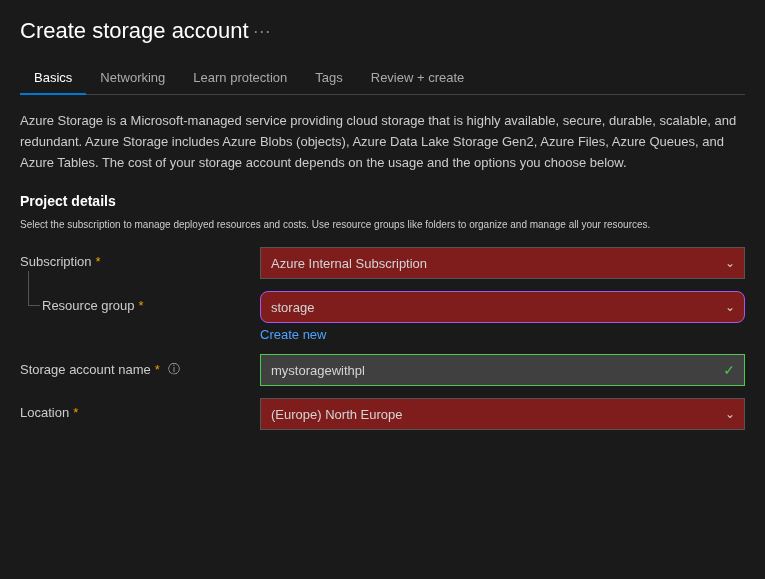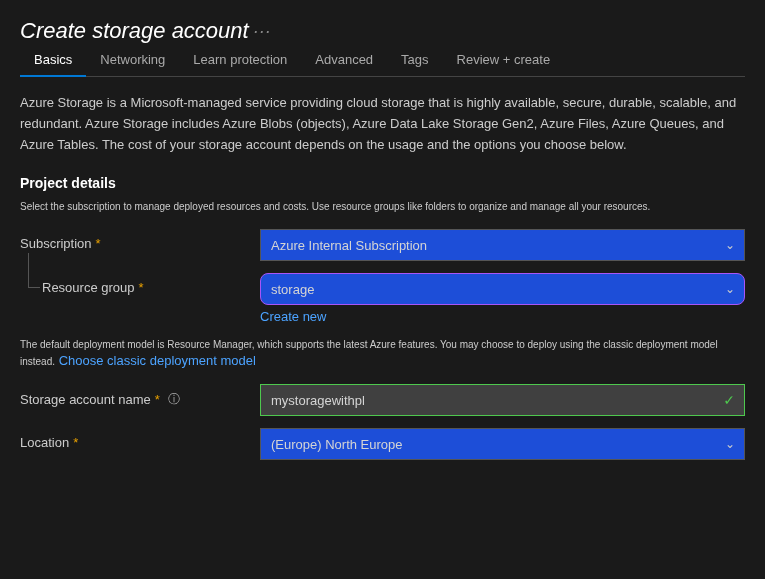--- a/index.html
+++ b/index.html
@@ -12,21 +12,21 @@
       min-height: 579px;
       overflow-x: hidden;
     }
     .page-container {
       padding: 18px 20px 20px 20px;
     }
     .title-row {
       display: flex;
       align-items: center;
       gap: 4px;
-      font-style: italic;
+      margin-bottom: 18px;
     }
     .page-title {
       font-size: 22px;
       font-weight: 400;
       color: #ffffff;
     }
     .ellipsis-icon {
       color: #888;
       font-size: 18px;
       cursor: pointer;
@@ -124,21 +124,21 @@
       content: '';
       position: absolute;
       left: 8px;
       top: 14px;
       width: 12px;
       height: 1px;
       background: #555;
     }
     .dropdown {
       width: 100%;
-      background: #1d4ed8;
+      background: #7f1d1d;
       border: 1px solid #555;
       color: #d4d4d4;
       padding: 6px 32px 6px 10px;
       font-size: 13px;
       cursor: pointer;
       appearance: none;
       -webkit-appearance: none;
       position: relative;
       height: 32px;
     }
@@ -226,23 +226,20 @@
     <div class="tab active">
       <span>Basics</span>
     </div>
     <div class="tab">
       <span>Networking</span>
     </div>
     <div class="tab">
       <span>Learn protection</span>
     </div>
     <div class="tab">
-      <span>Advanced</span>
-    </div>
-    <div class="tab">
       <span>Tags</span>
     </div>
     <div class="tab">
       <span>Review + create</span>
     </div>
   </div>
 
   
   <p class="description-text">Azure Storage is a Microsoft-managed service providing cloud storage that is highly available, secure, durable, scalable, and redundant. Azure Storage includes Azure Blobs (objects), Azure Data Lake Storage Gen2, Azure Files, Azure Queues, and Azure Tables. The cost of your storage account depends on the usage and the options you choose below.</p>
 
@@ -277,25 +274,20 @@
         <select class="dropdown purple-border">
           <option>storage</option>
         </select>
         <span class="chevron">⌄</span>
       </div>
       <a class="create-new-link">Create new</a>
     </div>
   </div>
 
   
-  <div class="instance-desc-wrap">
-    <span class="section-desc">The default deployment model is Resource Manager, which supports the latest Azure features. You may choose to deploy using the classic deployment model instead.</span>
-    <span> </span>
-    <a class="choose-model-link">Choose classic deployment model</a>
-  </div>
 
   
   <div class="form-row">
     <div class="form-label">
       <span>Storage account name</span>
       <span class="required-star">*</span>
       <span class="info-icon">ⓘ</span>
     </div>
     <div class="form-control-wrap">
       <div class="input-wrap">

